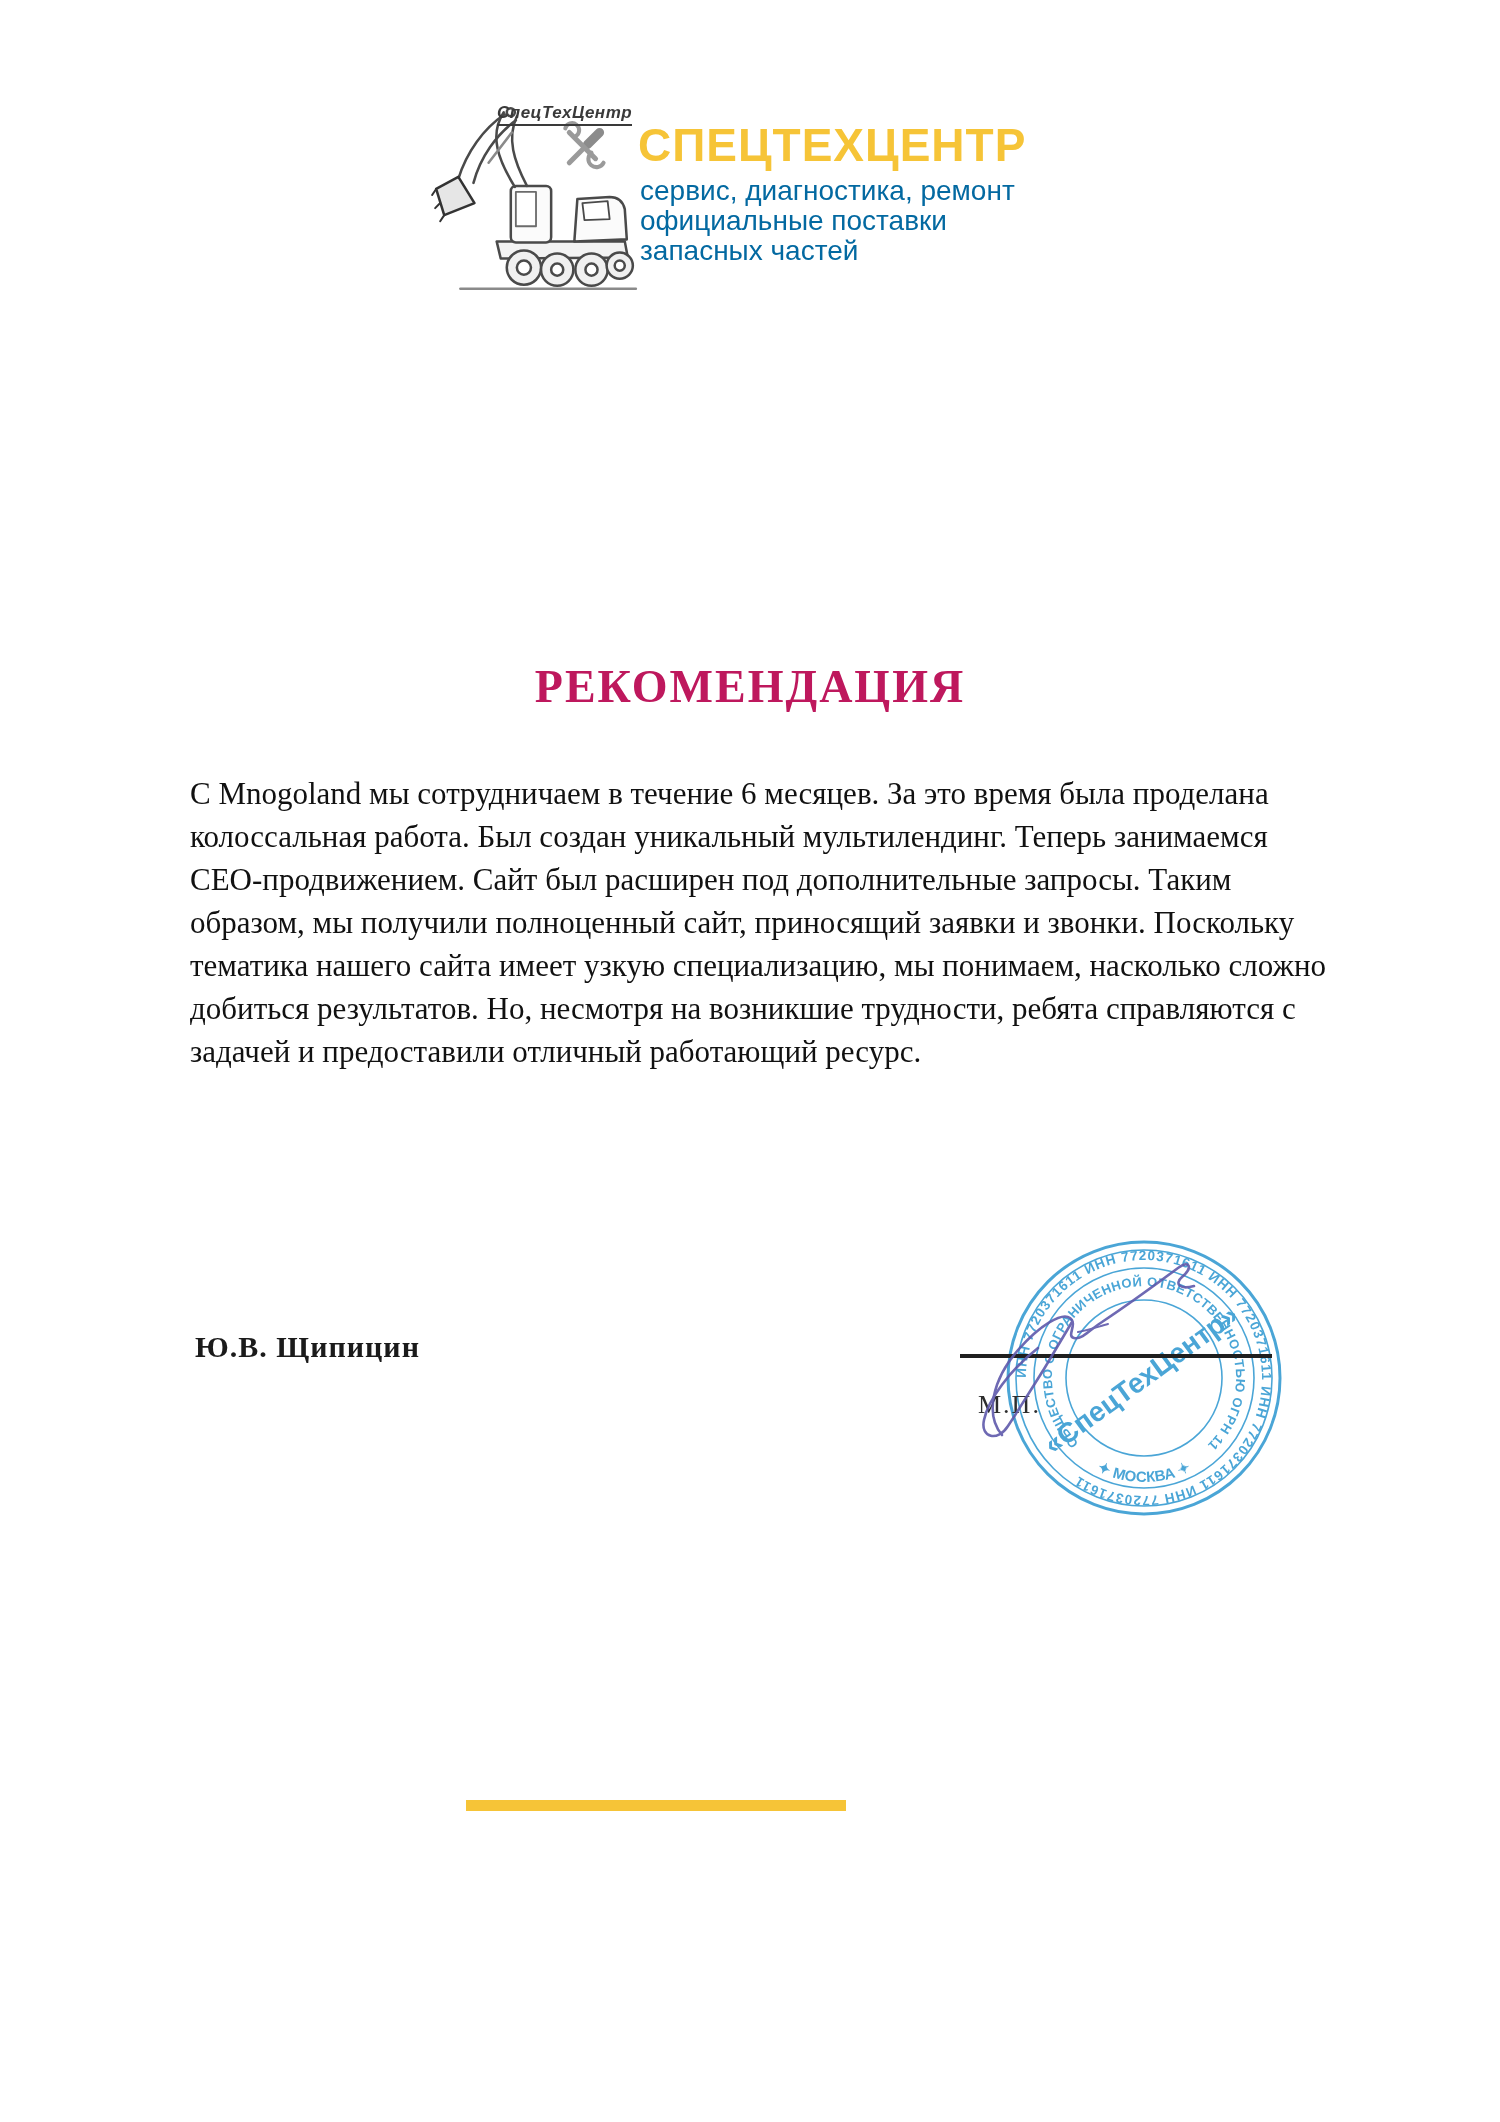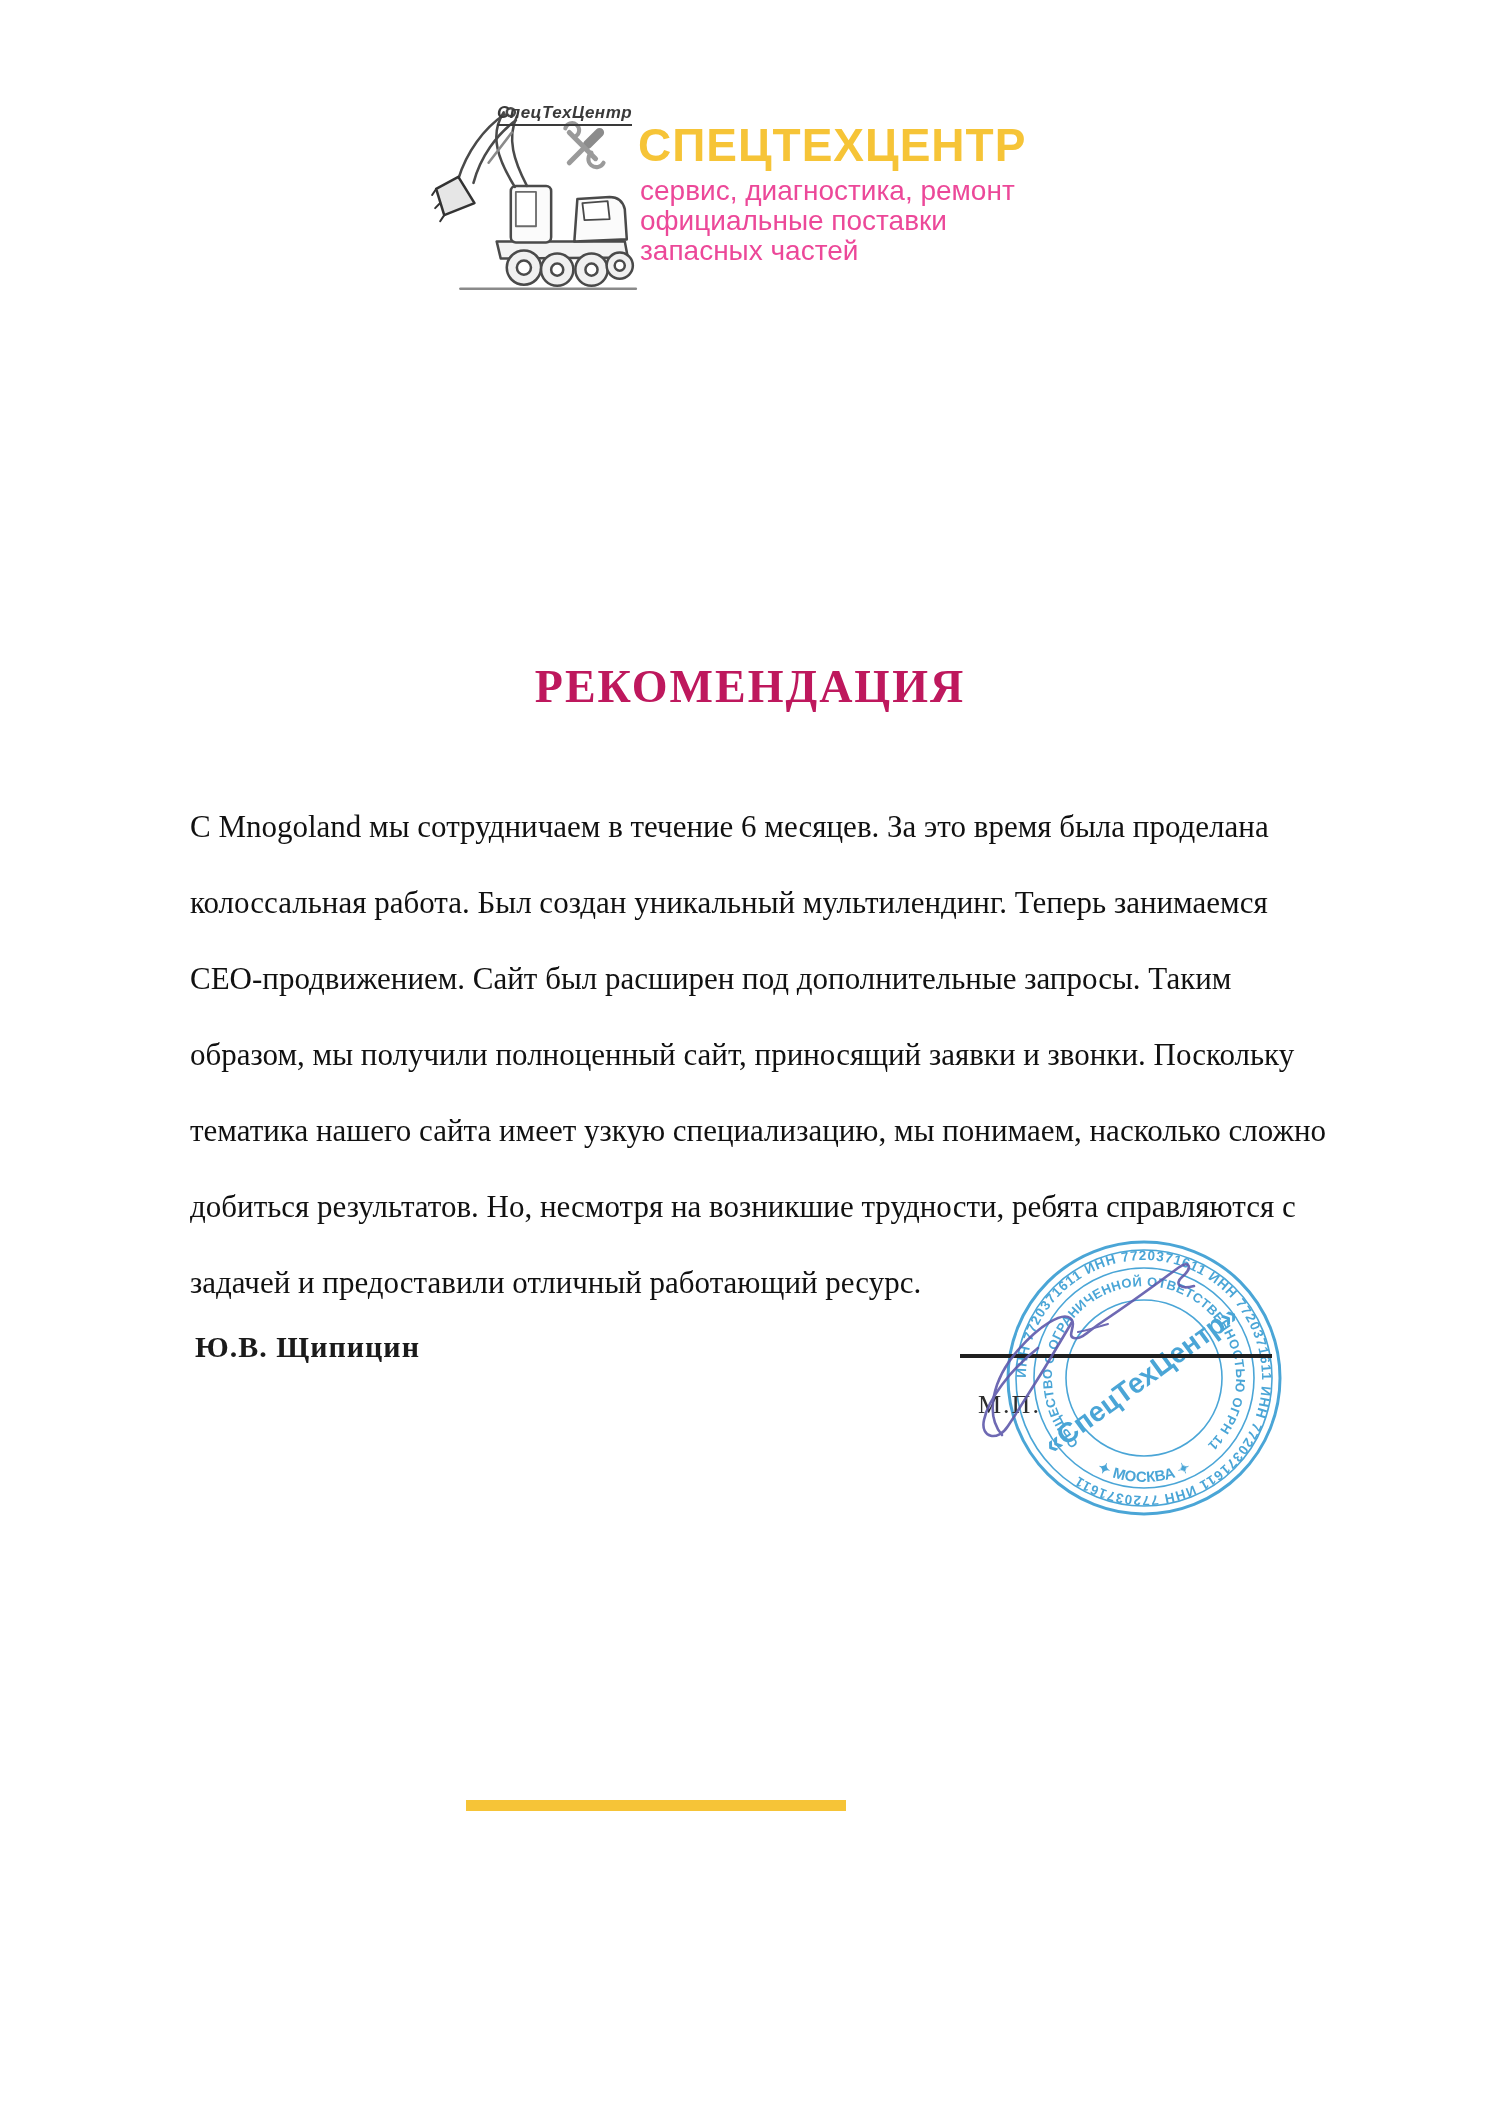--- a/index.html
+++ b/index.html
@@ -17,36 +17,36 @@
     left:497px; top:103px;
     font-size:17px; font-weight:bold; font-style:italic;
     color:#3a3a3a; border-bottom:2px solid #3a3a3a; padding-bottom:1px;
     letter-spacing:0.5px;
   }
   .company-name {
     left:638px; top:118px;
     font-size:46px; font-weight:bold; letter-spacing:1px;
     color:#F6C437;
   }
-  .tagline { left:640px; top:176px; font-size:28px; line-height:30px; color:#ec4899; }
+  .tagline { left:640px; top:176px; font-size:28px; line-height:30px; color:#0369a1; }
 
   
   .doc-title {
     left:0; top:660px; width:1500px; text-align:center;
     font-family:"Liberation Serif", "DejaVu Serif", serif;
     font-size:46px; font-weight:bold; letter-spacing:2px; color:#be185d;
   }
 
   
   .body-text {
     left:190px; top:772px; width:1210px;
     font-family:"Liberation Serif", "DejaVu Serif", serif;
     font-size:31px; color:#111111;
   }
-  .body-text .line { line-height:43px; white-space:nowrap;margin-top:33px; }
+  .body-text .line { line-height:43px; white-space:nowrap; }
 
   
   .sig-name {
     left:195px; top:1330px;
     font-family:Liberation Serif, serif;
     font-size:30px; font-weight:bold; color:#1b1b1b; letter-spacing:1px;
   }
   .stamp-svg { left:1004px; top:1238px; width:280px; height:280px; opacity:0.85; }
   .sign-line { left:960px; top:1354px; width:312px; height:4px; background:#1f1f1f; z-index:3; }
   .mp-label {

